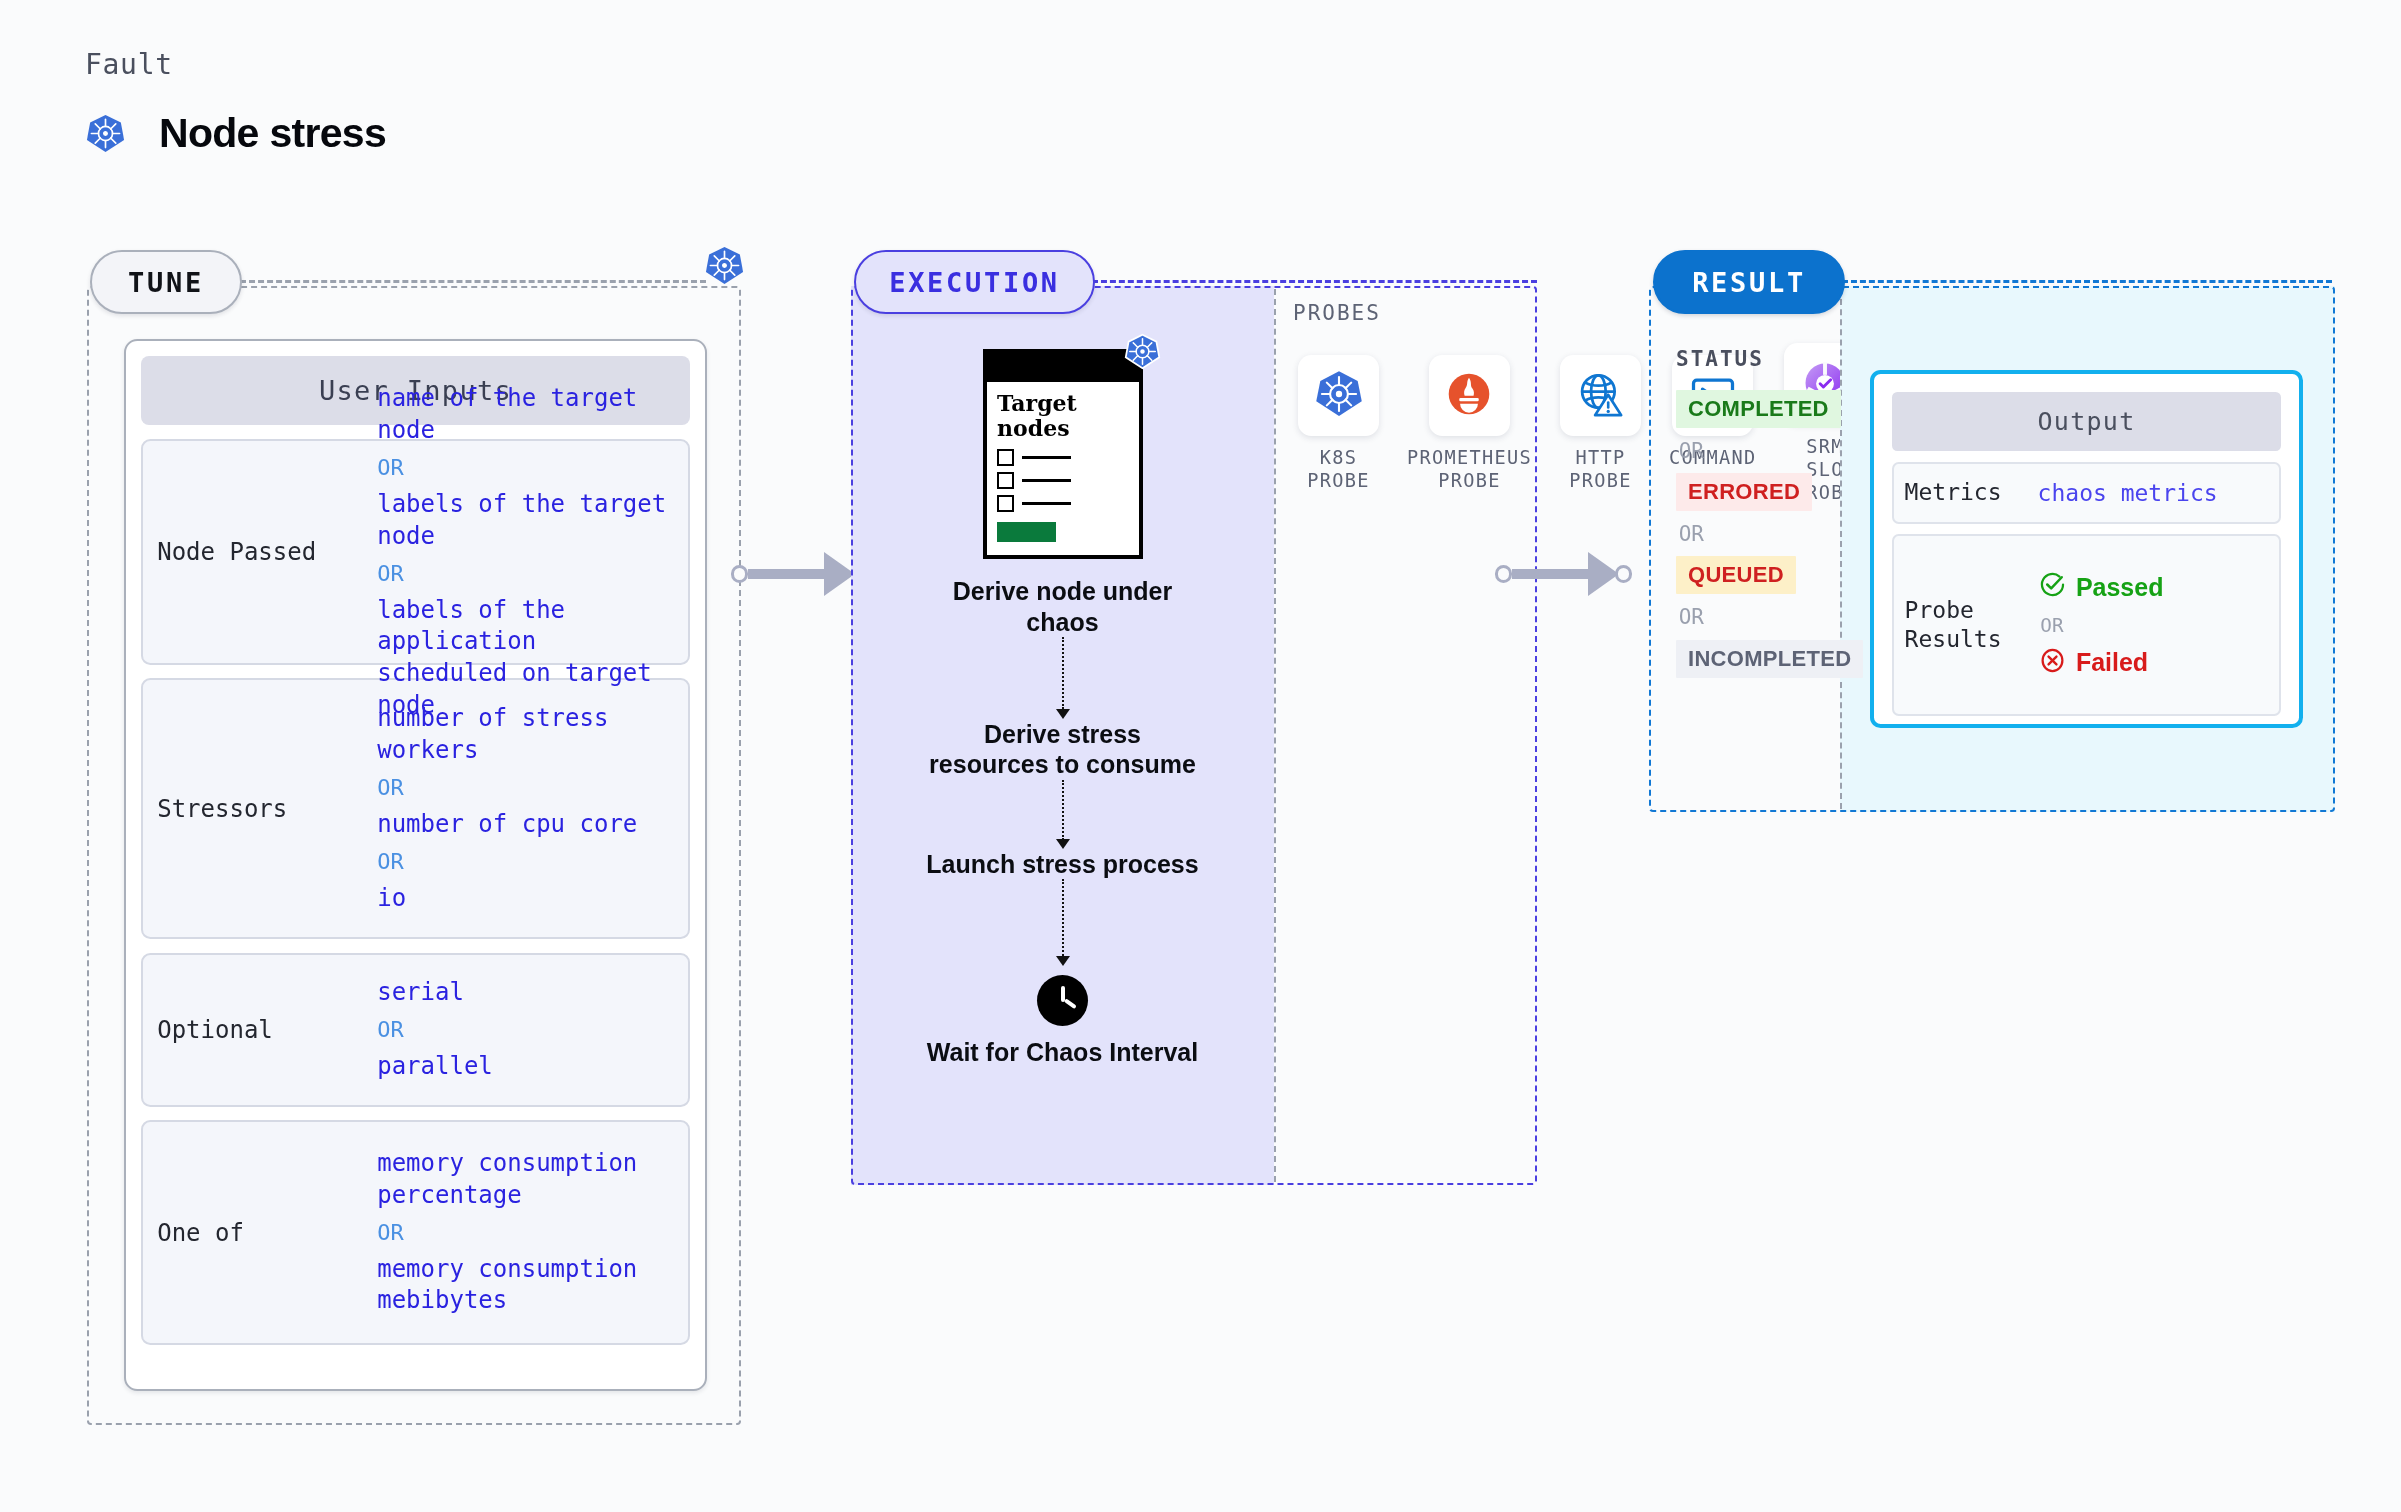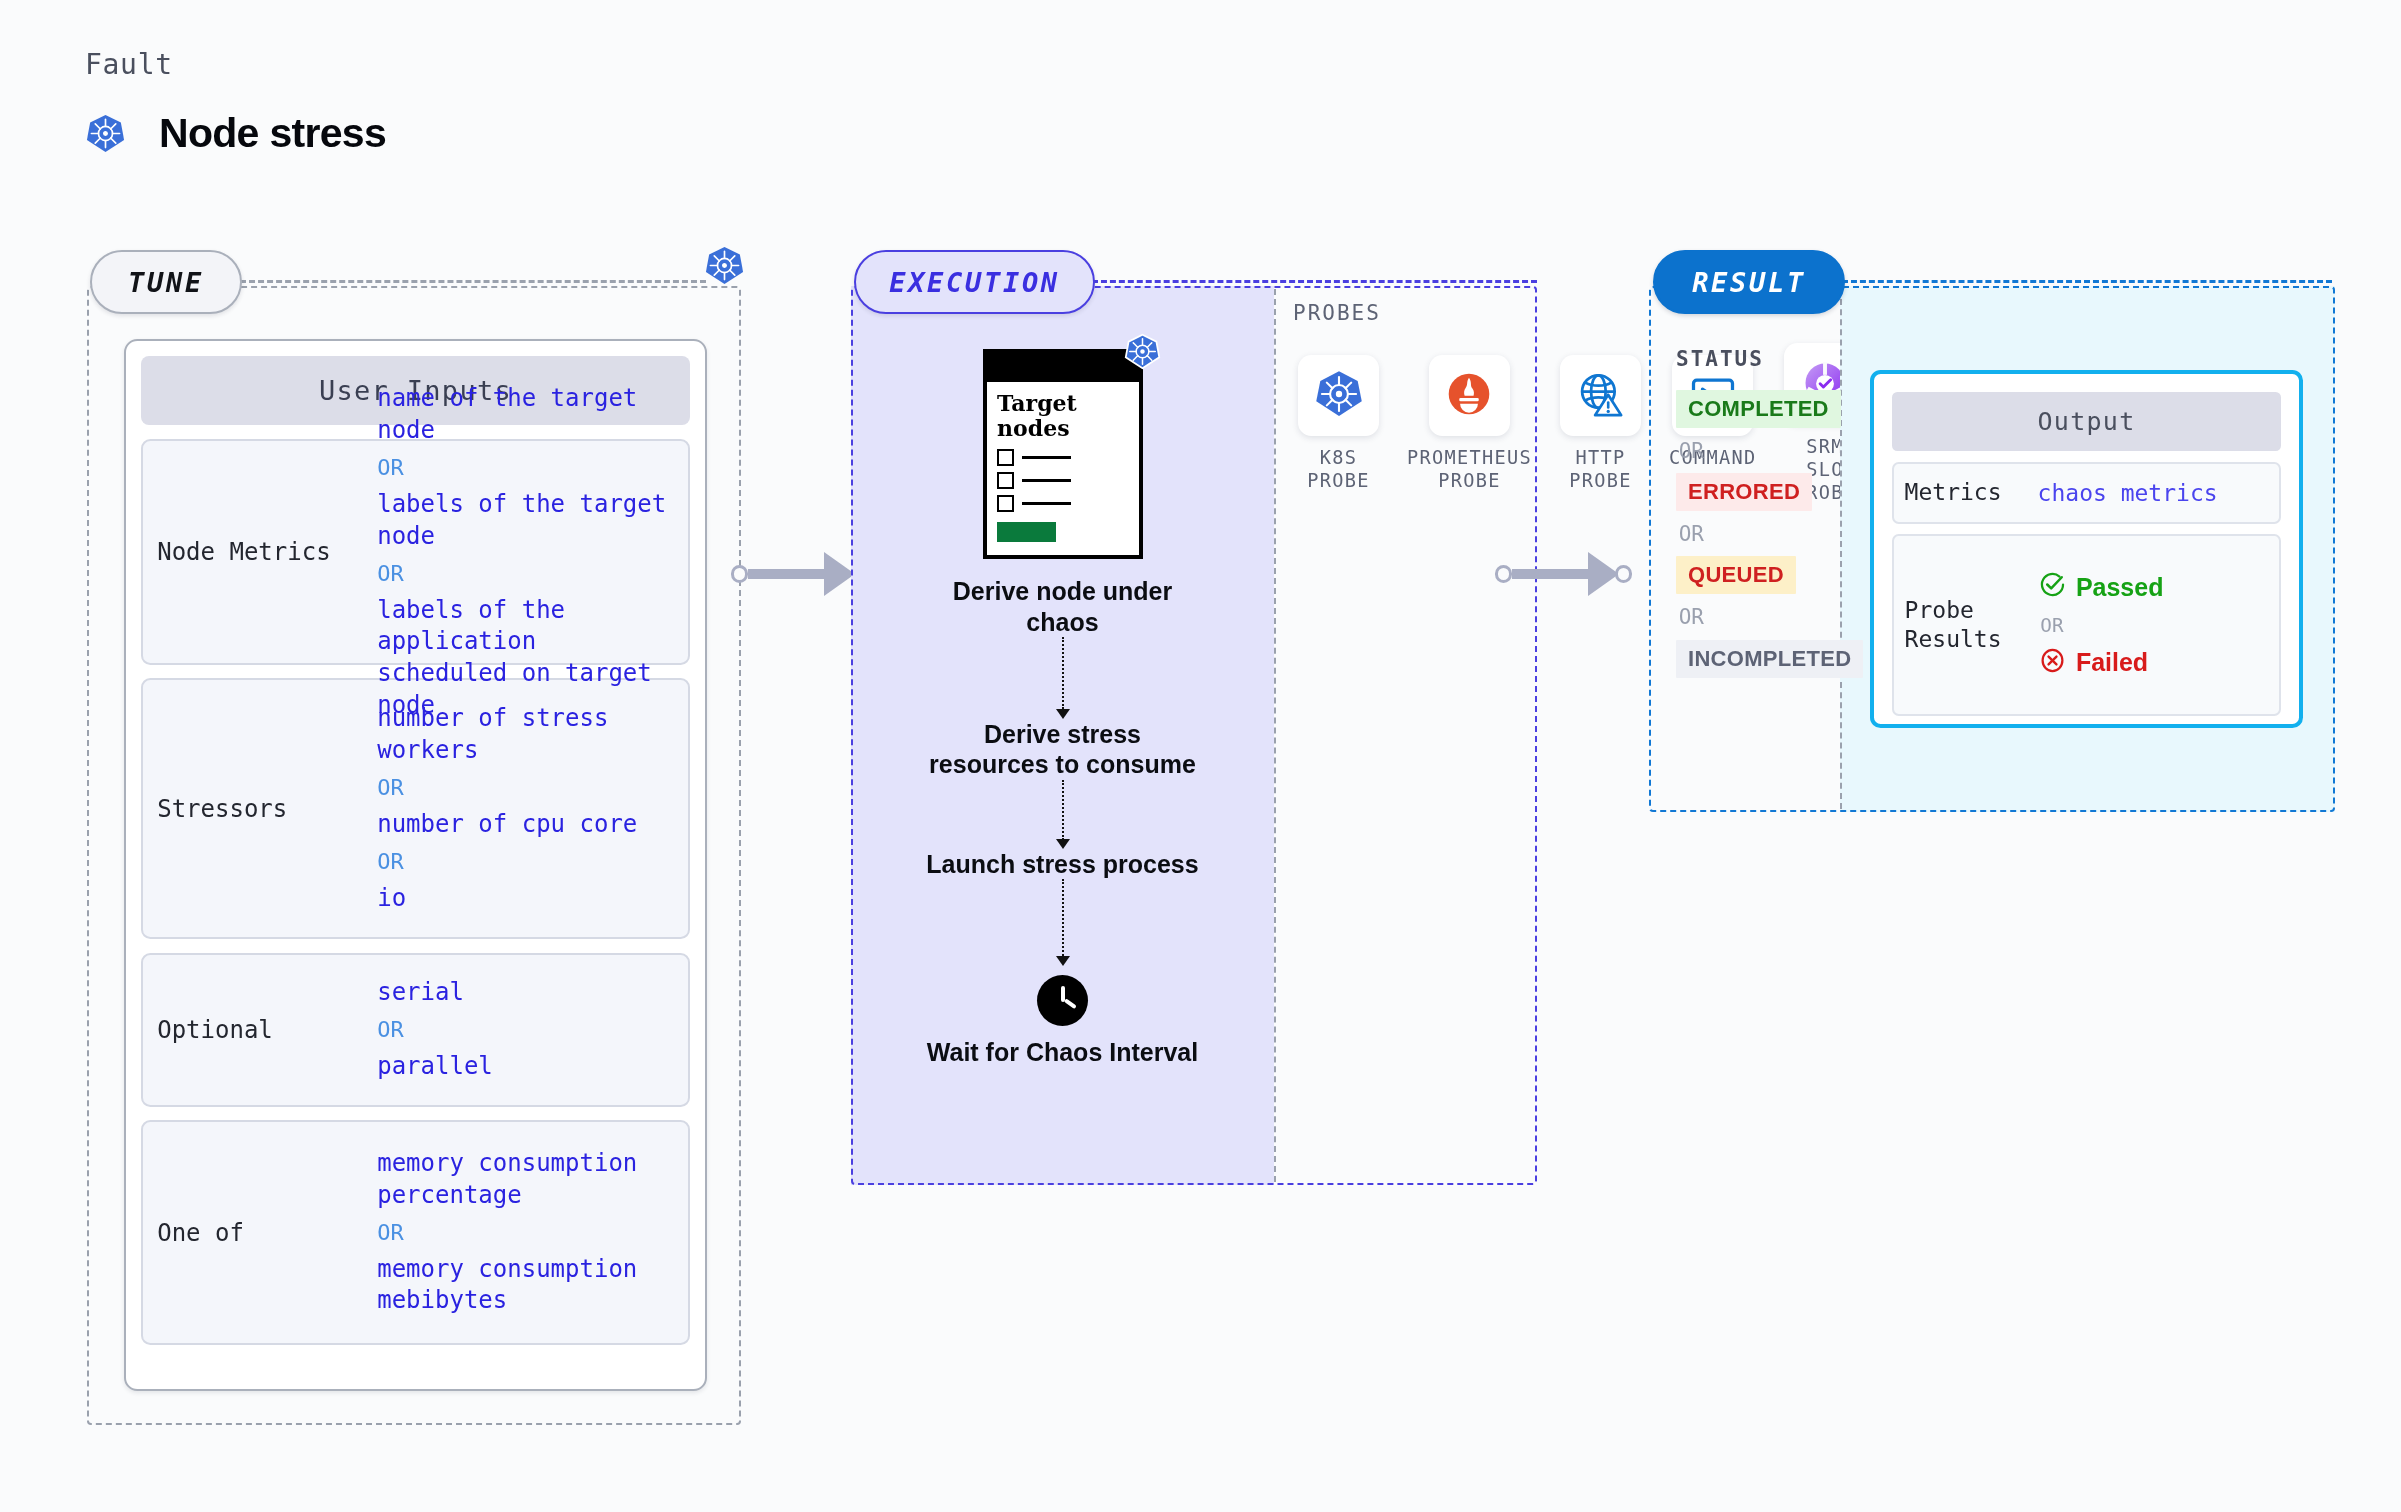--- a/index.html
+++ b/index.html
@@ -37,21 +37,20 @@
   #tune-region {
     left: 87px; top: 286px; width: 654px; height: 1139px;
     border: 2.7px dashed #9aa1ad;
     background: transparent;
   }
   .pill {
     position: absolute; display: flex; align-items: center; justify-content: center;
     font-family: "DejaVu Sans Mono", monospace;
     font-weight: 700; letter-spacing: 2.7px;
     border-radius: 40px;
-    font-style: italic;
   }
   #pill-tune {
     left: 90px; top: 250px; width: 152px; height: 64px;
     background: #f3f4f8; border: 2.7px solid #aab0bb; color: #111318;
     font-size: 27px;
     box-shadow: 0 2px 4.7px rgba(30,35,60,.12);
     z-index: 6;
   }
   .connector-dash {
     position: absolute; height: 0;
@@ -315,21 +314,21 @@
         <line x1="48" y1="17" x2="40" y2="25"></line>
           <line x1="24" y1="39" x2="16" y2="47"></line>
       </g>
     </svg>
   </div>
 
   <div id="tune-card">
     <div class="ui-head">User Inputs</div>
 
     <div class="ui-row" style="height:226px">
-      <div class="rlabel">Node Metrics</div>
+      <div class="rlabel">Node Passed</div>
       <div class="rvals">
         <div class="v">name of the target node</div>
         <div class="orx">OR</div>
         <div class="v">labels of the target node</div>
         <div class="orx">OR</div>
         <div class="v">labels of the application scheduled on target node</div>
       </div>
     </div>
 
     <div class="ui-row" style="height:261px">

